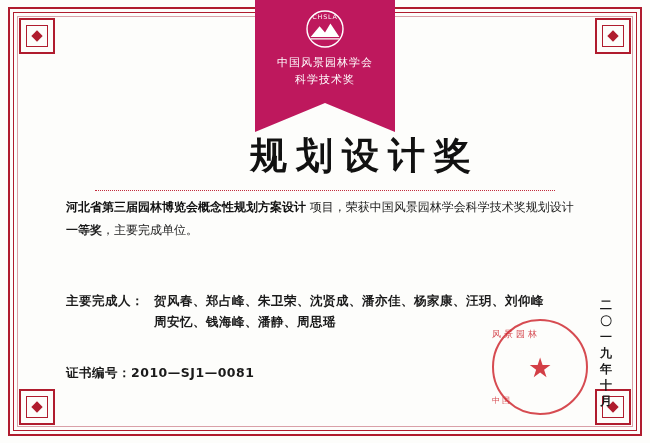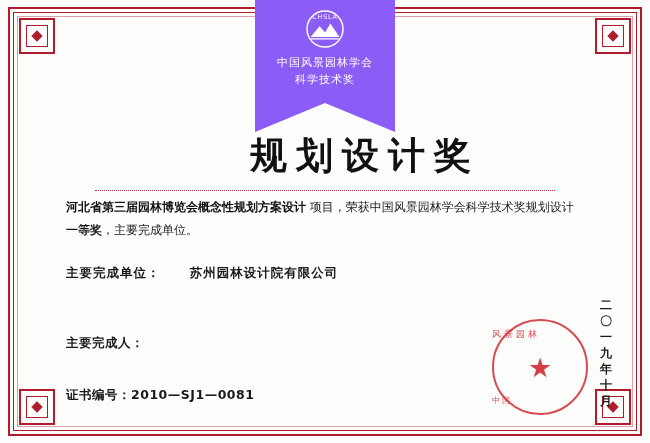--- a/index.html
+++ b/index.html
@@ -74,21 +74,21 @@
   .corner.br { right: 19px; bottom: 18px; }
 
   
   .ribbon {
     position: absolute;
     left: 50%;
     transform: translateX(-50%);
     top: 0;
     width: 140px;
     height: 132px;
-    background: #8b5cf6;
+    background: #be185d;
     clip-path: polygon(0 0, 100% 0, 100% 100%, 50% 78%, 0 100%);
     color: #fff;
     text-align: center;
   }
   .ribbon-logo {
     margin: 9px auto 0;
     width: 54px;
     height: 40px;
   }
   .ribbon-title {
@@ -263,27 +263,27 @@
   <div class="sep"></div>
 
   <div class="body">
 
     <div class="para">
       <span class="award-name">河北省第三届园林博览会概念性规划方案设计</span>
       <span>项目，荣获中国风景园林学会科学技术奖规划设计</span><br>
       <span class="grade">一等奖</span><span>，主要完成单位。</span>
     </div>
 
-    <div class="field">
-      <span class="label">主要完成单位：</span>
-      <span class="value">苏州园林设计院有限公司</span>
-    </div>
 
     <div class="members">
       <span class="label">主要完成人：</span>
+      <span class="names">
+        <div>贺风春、郑占峰、朱卫荣、沈贤成、潘亦佳、杨家康、汪玥、刘仰峰</div>
+        <div>周安忆、钱海峰、潘静、周思瑶</div>
+      </span>
     </div>
 
     <div class="cert-no">
       <span>证书编号：</span><span>2010—SJ1—0081</span>
     </div>
 
   </div>
 
   <div class="seal">
     <div class="seal-ring"></div>

